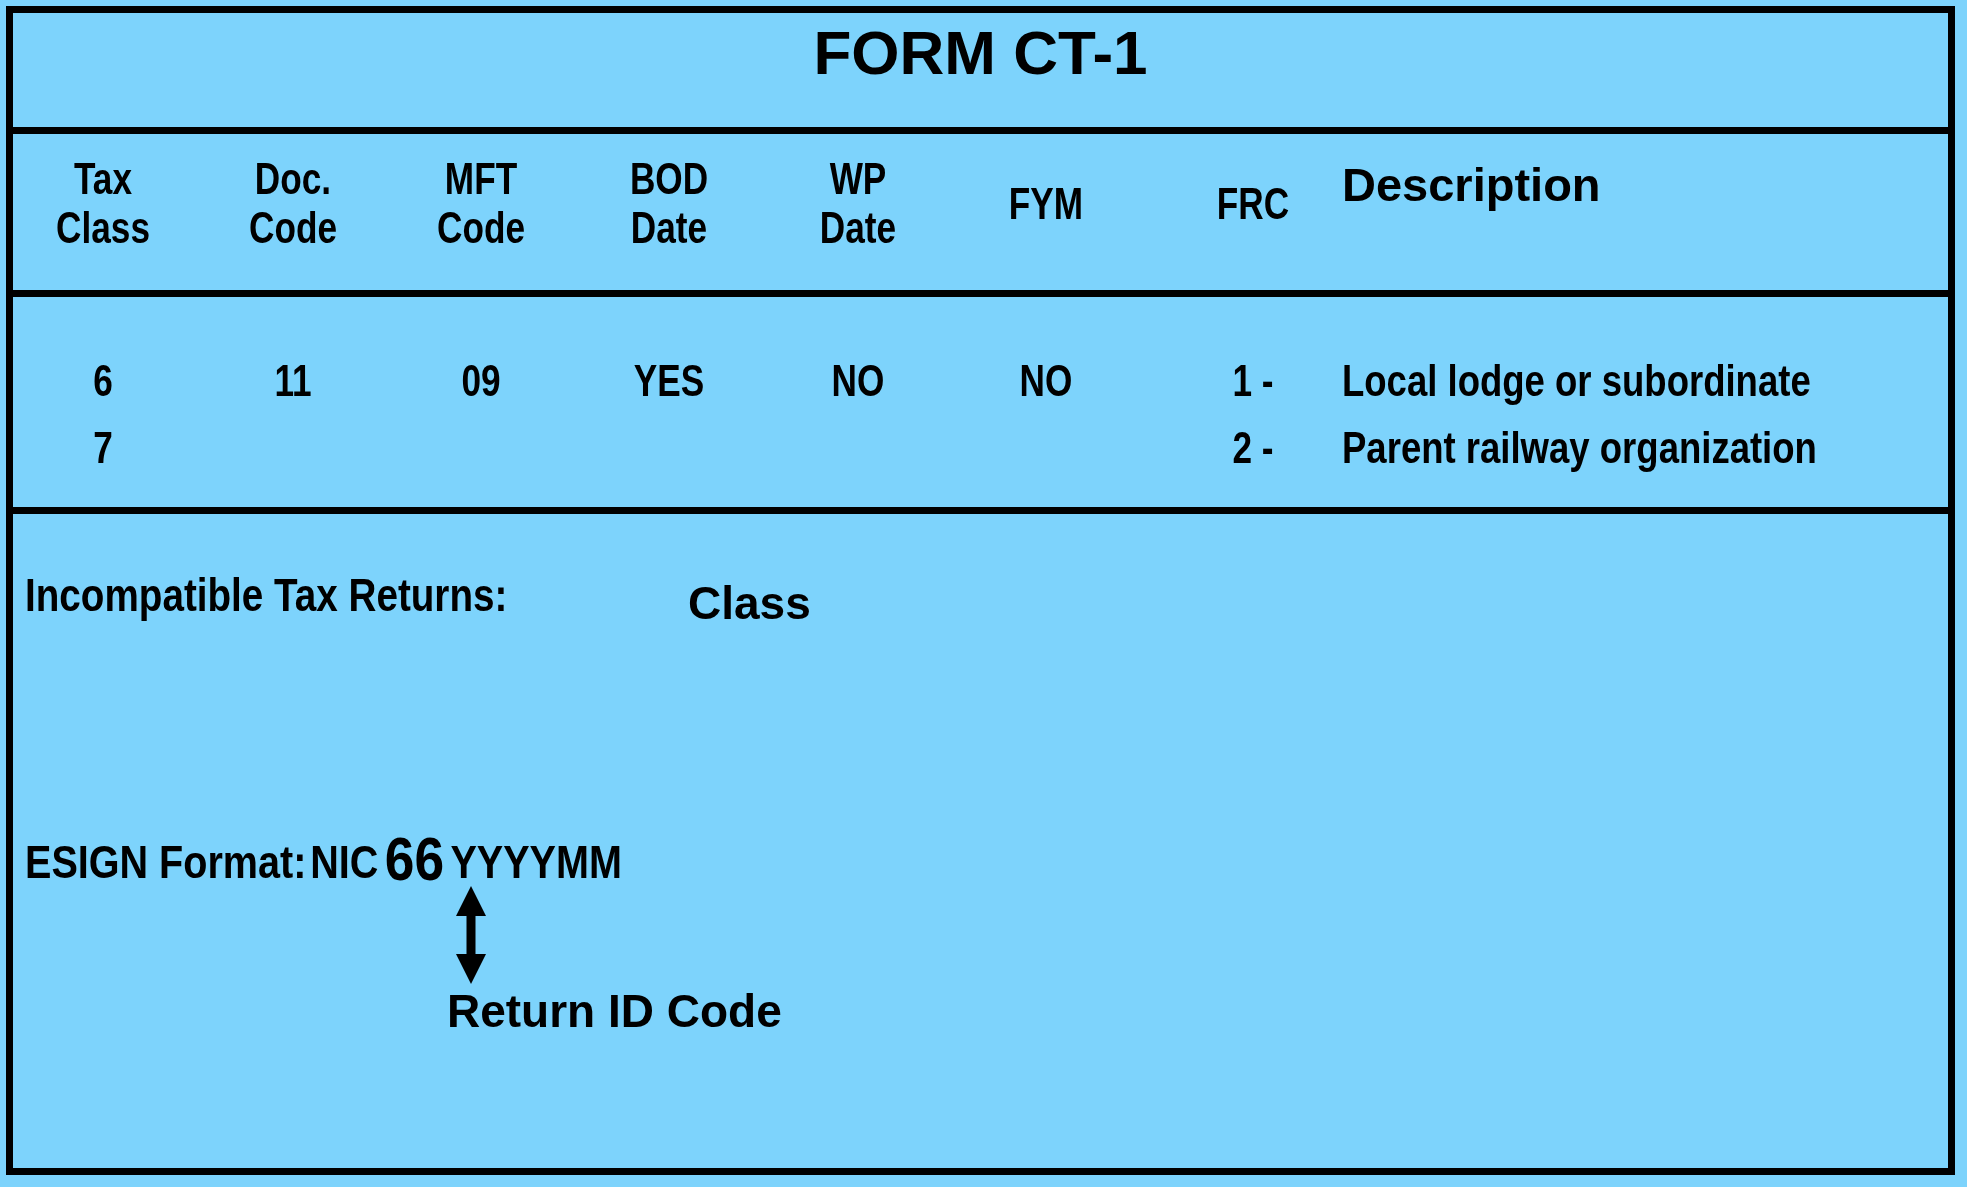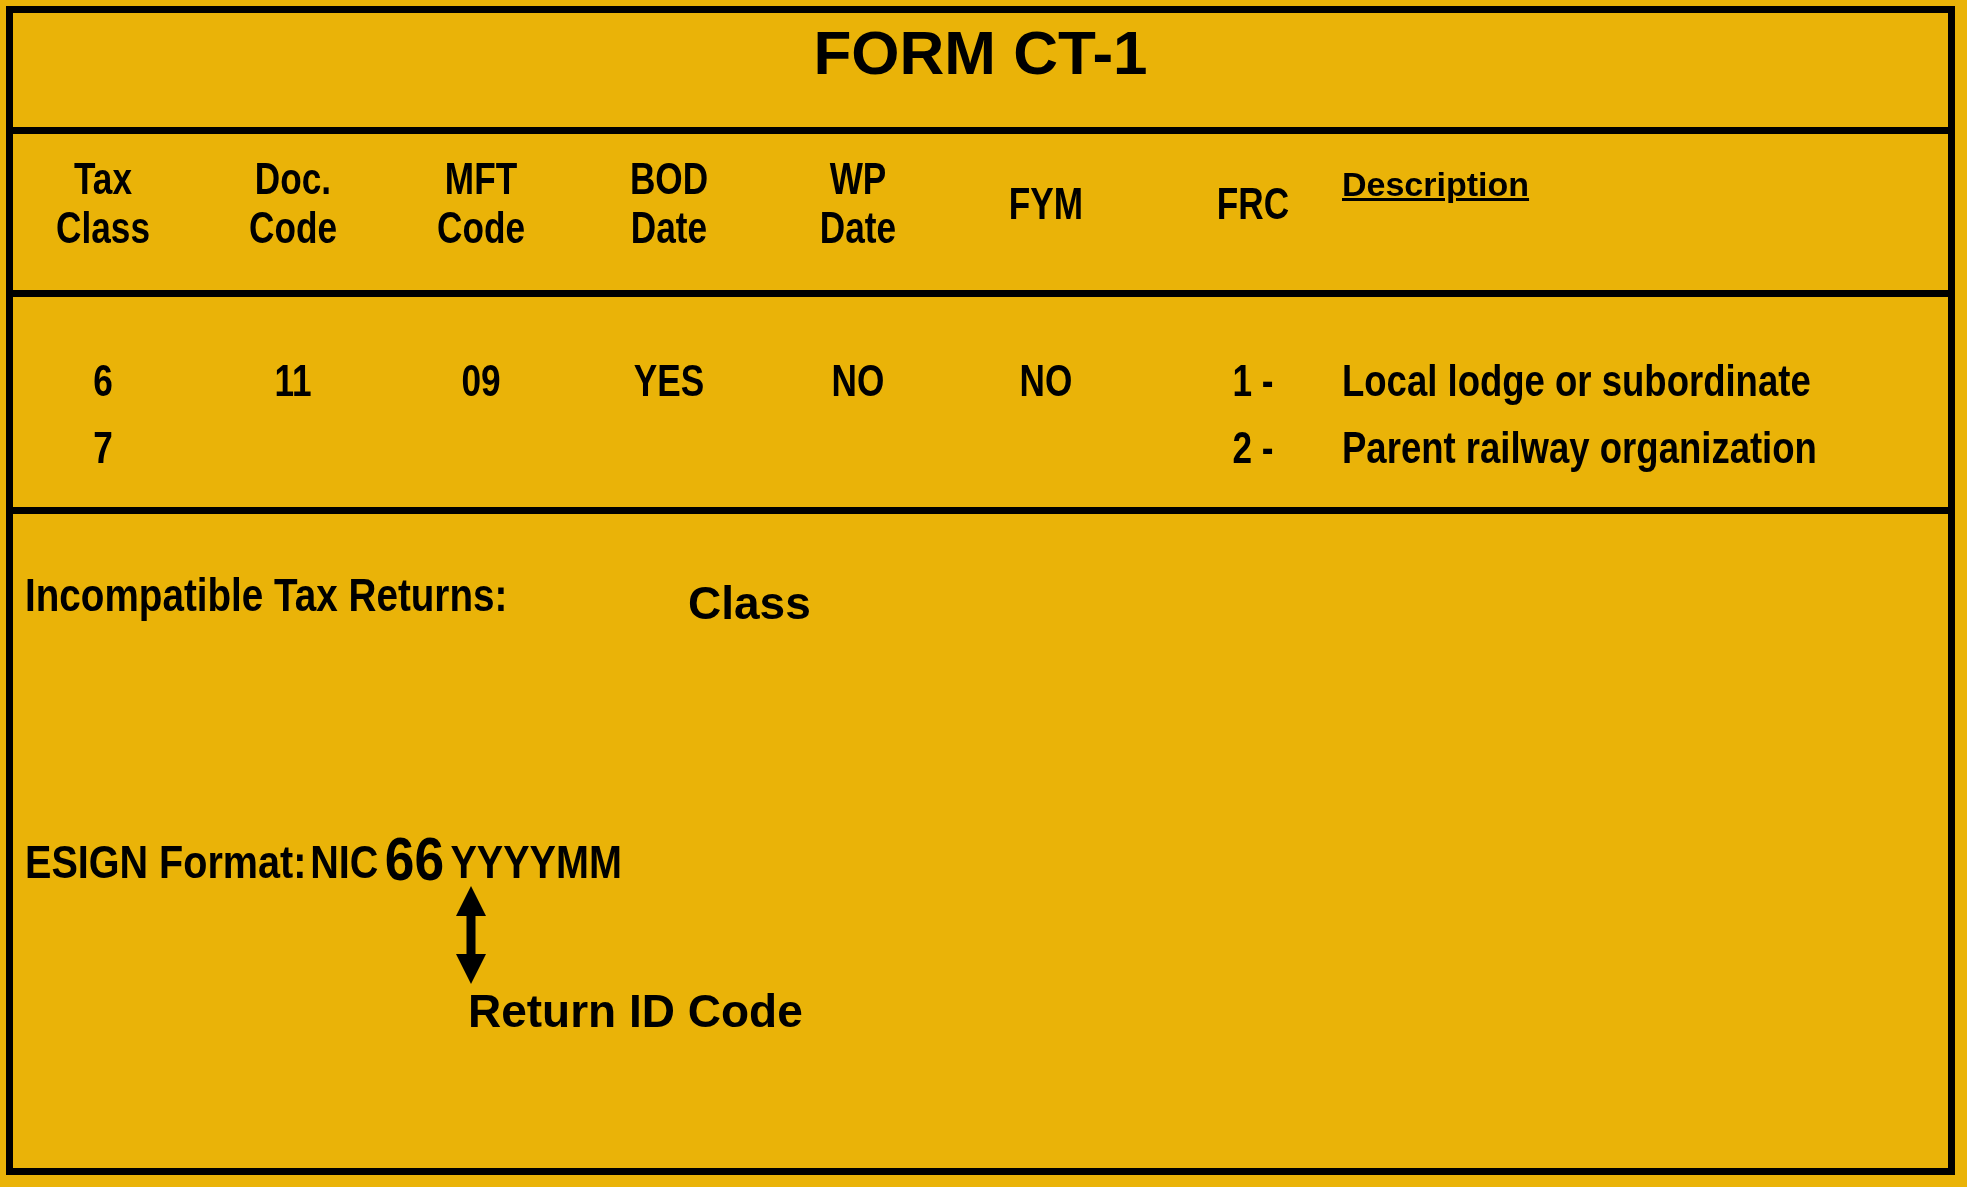--- a/index.html
+++ b/index.html
@@ -11,21 +11,21 @@
   body {
     font-family: "Liberation Sans", sans-serif;
     color: #000000;
     -webkit-font-smoothing: none;
   }
 
   #page {
     position: relative;
     width: 1967px;
     height: 1187px;
-    background: #eab308;
+    background: #7dd3fc;
     overflow: hidden;
   }
 
   
   .frame {
     position: absolute;
     left: 6px;
     top: 6px;
     width: 1949px;
     height: 1169px;
@@ -80,25 +80,24 @@
     top: 20px;
   }
   .hdr-one {
     top: 45px;
   }
   .hdr-desc {
     position: absolute;
     top: 24px;
     left: 1329px;
     font-weight: bold;
-    font-size: 34px;
+    font-size: 47px;
     line-height: 53px;
     white-space: nowrap;
     text-align: right;
-    text-decoration: underline;
   }
 
   .cell {
     position: absolute;
     font-weight: bold;
     font-size: 44px;
     line-height: 48px;
     font-stretch: condensed;
     transform: scaleX(0.80);
     text-align: center;
@@ -182,21 +181,21 @@
     position: absolute;
     left: 452px;
     top: 886px;
     width: 38px;
     height: 98px;
   }
   .arrow-wrap svg { display: block; }
 
   .returnid {
     position: absolute;
-    left: 468px;
+    left: 447px;
     top: 985px;
     font-weight: bold;
     font-size: 46px;
     line-height: 52px;
     white-space: nowrap;
   }
 </style>
 </head>
 <body>
 

